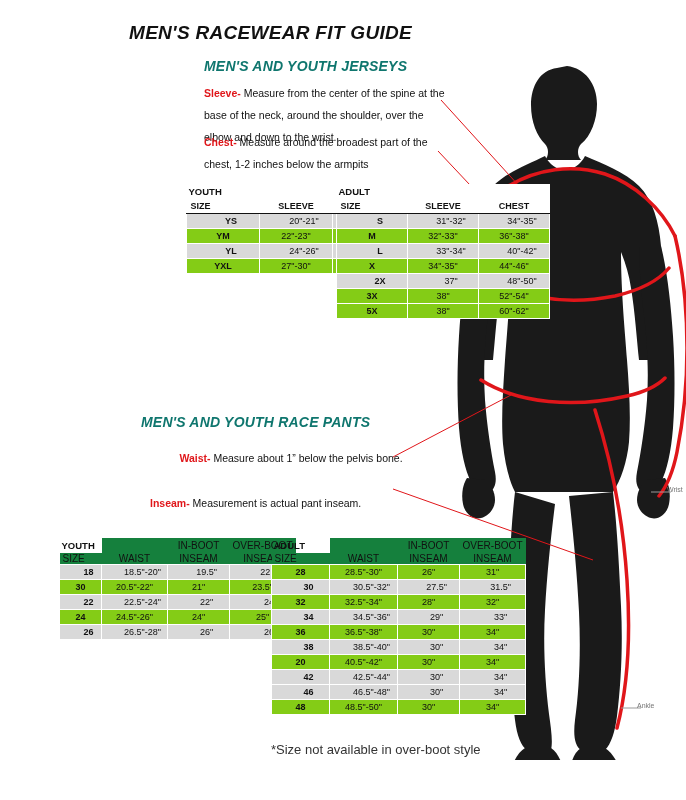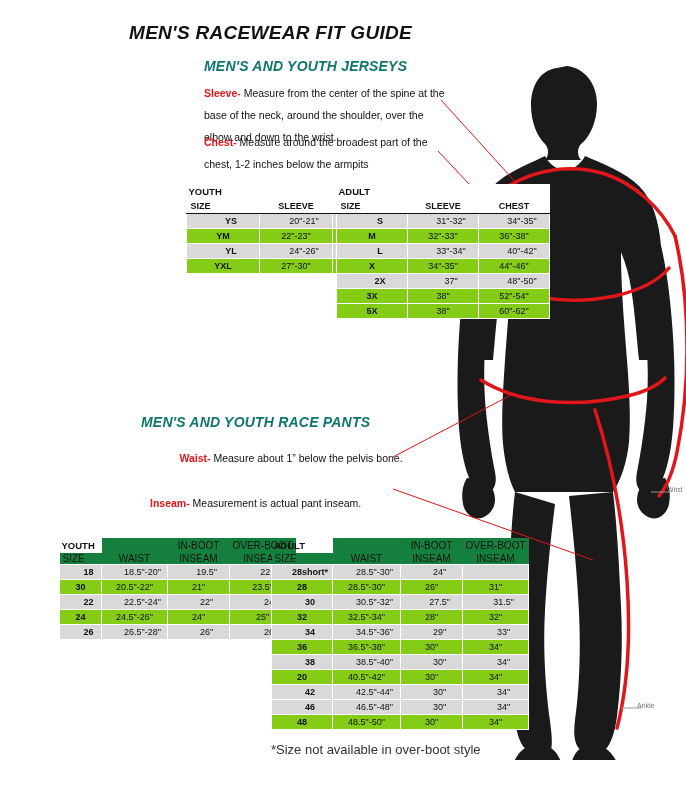--- a/index.html
+++ b/index.html
@@ -376,26 +376,20 @@
         <td class="hdr2">OVER-BOOT</td>
       </tr>
       <tr>
         <th class="hdr2 lbl c-size">SIZE</th>
         <th class="hdr2 c-waist">WAIST</th>
         <th class="hdr2 c-in">INSEAM</th>
         <th class="hdr2 c-ob">INSEAM</th>
       </tr>
     </thead>
     <tbody>
-      <tr class="odd">
-        <td class="sz">28short*</td>
-        <td>28.5"-30"</td>
-        <td>24"</td>
-        <td></td>
-      </tr>
       <tr class="even">
         <td class="sz">28</td>
         <td>28.5"-30"</td>
         <td>26"</td>
         <td>31"</td>
       </tr>
       <tr class="odd">
         <td class="sz">30</td>
         <td>30.5"-32"</td>
         <td>27.5"</td>

